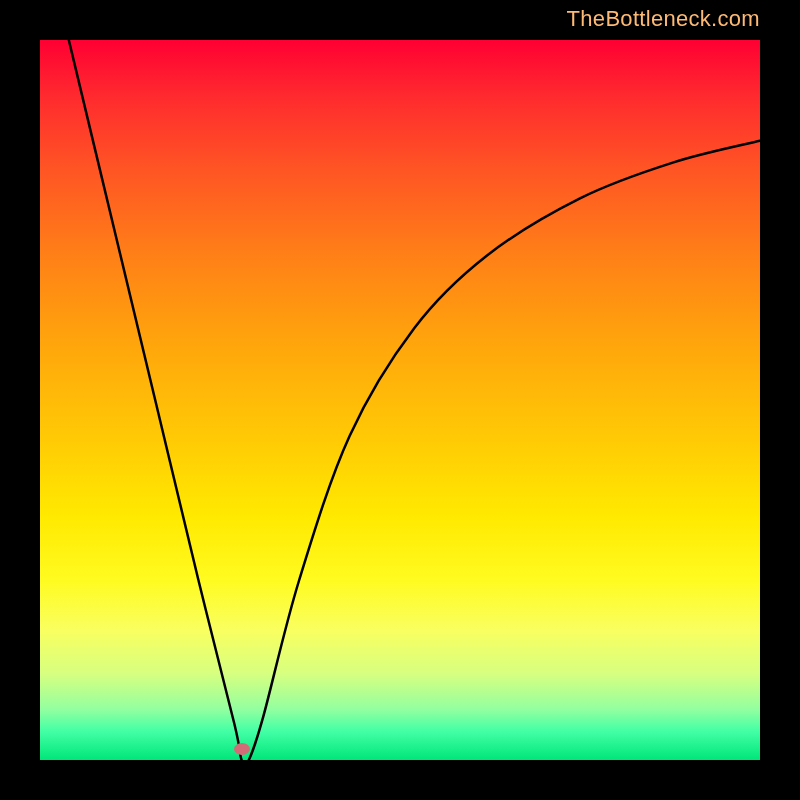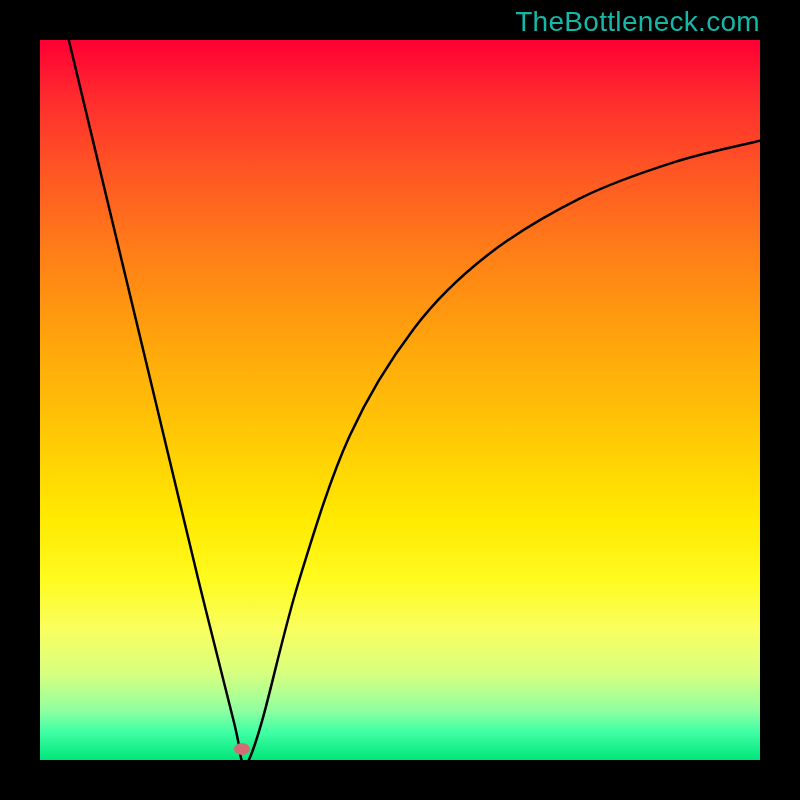--- a/index.html
+++ b/index.html
@@ -37,22 +37,22 @@
       #d7ff80 88%,
       #92ffa0 93%,
       #43ffa6 96%,
       #00e67a 100%
     );
   }
   .watermark {
     position: absolute;
     top: 6px;
     right: 40px;
-    color: #14b8a6;
-    font-size: 28px;
+    color: #fdba74;
+    font-size: 22px;
     letter-spacing: 0.3px;
   }
   svg.curve {
     position: absolute;
     left: 0;
     top: 0;
     width: 720px;
     height: 720px;
   }
   .marker {

